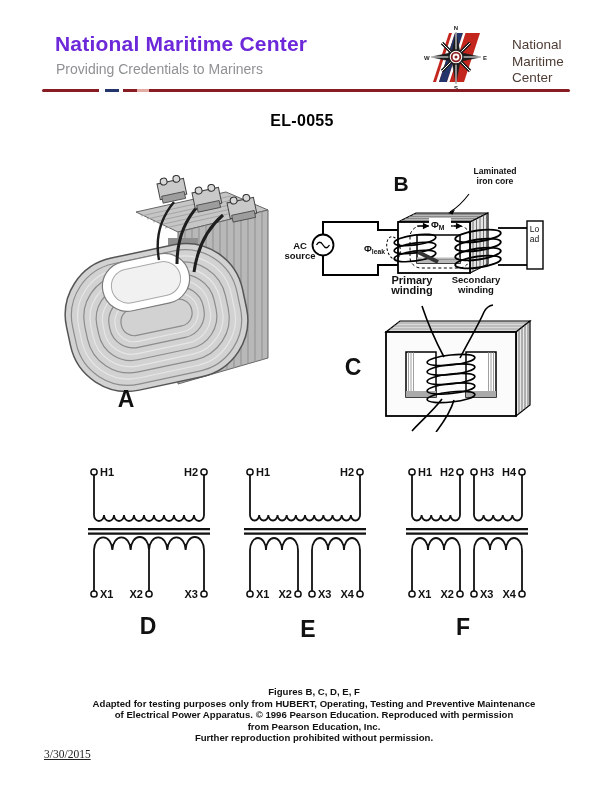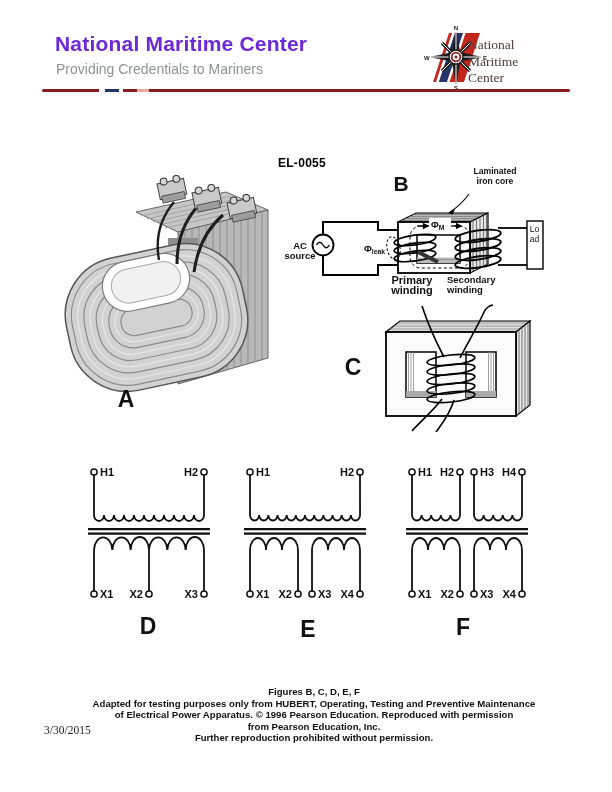--- a/index.html
+++ b/index.html
@@ -13,42 +13,42 @@
   .hdr-sub{left:56px;top:61px;font-size:14px;color:#8f9193;}
   .hdr-divider{left:42px;top:89px;width:528px;height:3px;border-radius:2px;
     background:linear-gradient(to right,
       #871d22 0%, #871d22 10.8%,
       #ffffff 10.8%, #ffffff 12%,
       #24356b 12%, #24356b 14.6%,
       #ffffff 14.6%, #ffffff 15.4%,
       #871d22 15.4%, #871d22 17.9%,
       #e3aba4 17.9%, #e3aba4 20.2%,
       #871d22 20.2%, #871d22 100%);}
-  .logo-words{left:468px;top:37px;font-family:Liberation Serif, serif;font-size:13.5px;
+  .logo-words{left:512px;top:37px;font-family:Liberation Sans, sans-serif;font-size:13.5px;
     line-height:16.5px;color:#4e3c35;}
   
-  .doc-code{left:0;top:112px;width:604px;text-align:center;font-size:12px;font-weight:bold;color:#000;letter-spacing:.3px;margin-top:44px;}
+  .doc-code{left:0;top:112px;width:604px;text-align:center;font-size:16px;font-weight:bold;color:#000;letter-spacing:.3px;}
   
   .fig-label{font-size:23px;font-weight:bold;color:#111;width:34px;text-align:center;}
   .lab-a{left:109px;top:386px;}
   .lab-b{left:384px;top:172px;font-size:21px;}
   .lab-c{left:336px;top:354px;}
   .lab-d{left:131px;top:613px;}
   .lab-e{left:291px;top:616px;}
   .lab-f{left:446px;top:614px;}
   
   .fig-b{left:272px;top:162px;width:316px;height:150px;}
   .b-note{left:192px;top:5px;width:62px;text-align:center;font-size:8.6px;font-weight:bold;line-height:9.6px;color:#111;}
   .b-ac{left:6px;top:79px;width:44px;text-align:center;font-size:9.5px;font-weight:bold;line-height:9.5px;color:#111;}
   .b-primary{left:112px;top:113px;width:56px;text-align:center;font-size:11px;font-weight:bold;line-height:10px;color:#111;}
-  .b-secondary{left:175px;top:113px;width:58px;font-size:9.5px;font-weight:bold;line-height:10px;color:#111;}
+  .b-secondary{left:175px;top:113px;width:58px;text-align:center;font-size:9.5px;font-weight:bold;line-height:10px;color:#111;}
   .b-load{left:257.5px;top:62px;width:10px;font-size:8.5px;line-height:10px;color:#111;word-break:break-all;text-align:center;}
   
   .footer{left:8px;top:686px;width:612px;text-align:center;font-size:9.6px;font-weight:bold;color:#111;line-height:11.6px;}
-  .footer-date{left:44px;top:724px;font-family:"Liberation Serif",serif;font-size:11.5px;color:#222;}
+  .footer-date{left:44px;top:748px;font-family:"Liberation Serif",serif;font-size:11.5px;color:#222;text-decoration:underline;}
   svg{display:block;}
   svg text{font-family:"Liberation Sans",sans-serif;}
 </style>
 </head>
 <body>
 
 <div class="page">
 
   <div class="abs hdr-title">National Maritime Center</div>
   <div class="abs hdr-sub">Providing Credentials to Mariners</div>

